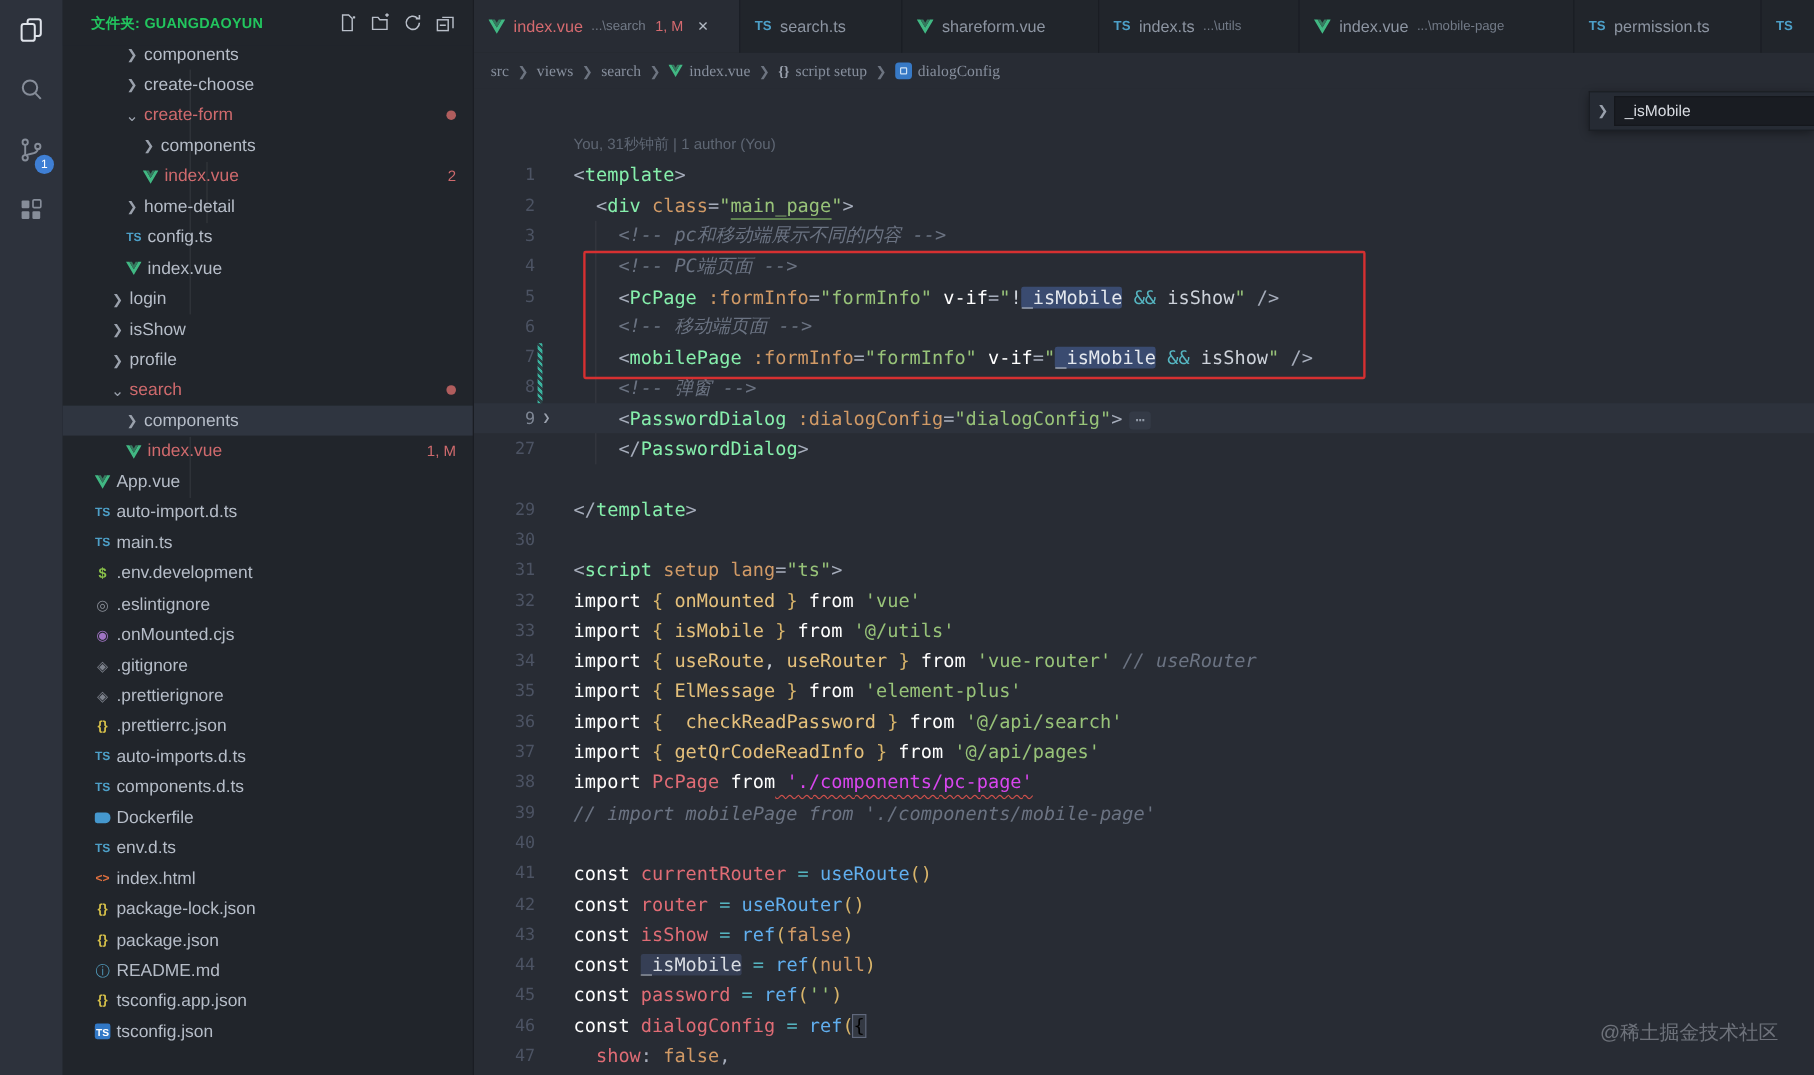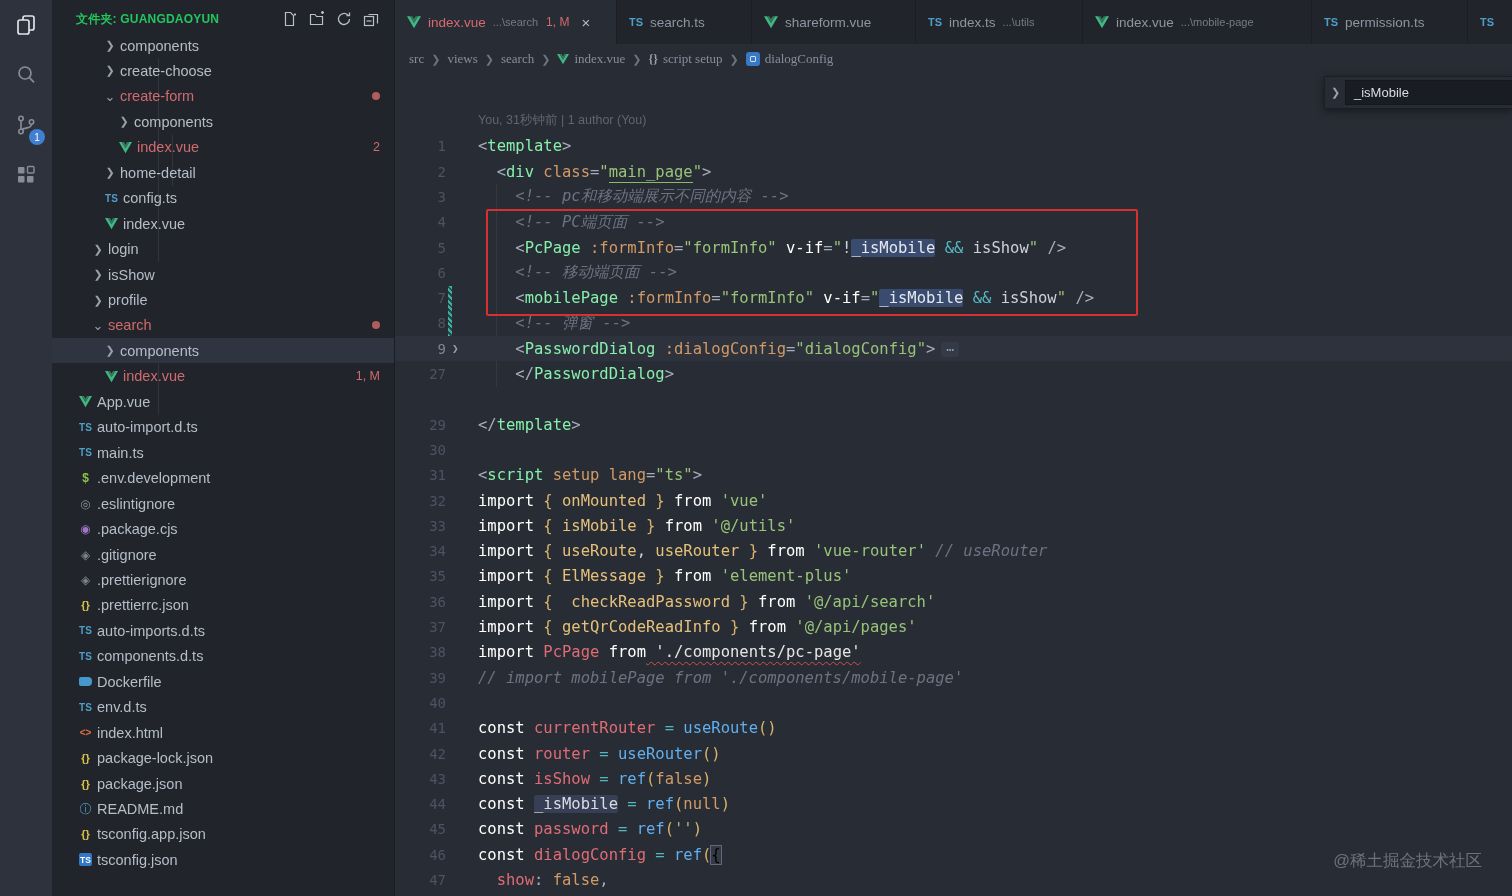--- a/index.html
+++ b/index.html
@@ -78,21 +78,21 @@
   .foldarrow{position:absolute;left:57px;color:#9aa1ad;font-size:11px;}
   .ltext{position:absolute;left:83px;}
   .tk-pun{color:#a6adbb}.tk-tag{color:#86efac}.tk-attr{color:#d19a66}.tk-str{color:#98c379}
   .tk-kw{color:#ffffff}.tk-fn{color:#61afef}.tk-id{color:#e5c07b}.tk-brc{color:#d8b46a}
   .tk-num{color:#d19a66}.tk-op{color:#56b6c2}.tk-var{color:#e06c75}.tk-fg{color:#cdd2da}
   .tk-cm{color:#6b7382;font-style:italic}
   .tk-sel{color:#e4e8ee;background:#3a4b70;border-radius:2px}
   .tk-wsel{color:#d8dce2;background:#363f55;border-radius:2px}
   .tk-brk{outline:1px solid #60687c;background:rgba(96,104,124,.22)}
   .tk-strlink{color:#98c379;border-bottom:1px solid #86bb68;padding-bottom:1px}
-  .tk-strerr{color:#e5e5e5;text-decoration:underline wavy #cf4f4a;text-decoration-thickness:1px;text-underline-offset:4px}
+  .tk-strerr{color:#d946ef;text-decoration:underline wavy #cf4f4a;text-decoration-thickness:1px;text-underline-offset:4px}
   .tk-fold{color:#9099a6;background:#343a46;border-radius:3px;padding:0 5px;margin-left:6px;font-size:13px}
   .annotation{position:absolute;left:83px;top:38px;color:#5e6673;font-size:12.5px;
               font-family:"Liberation Sans",sans-serif;}
   .gutter-mod{position:absolute;left:53px;width:4px;
               background:repeating-linear-gradient(45deg,rgba(62,201,176,.85) 0 2px,rgba(62,201,176,.15) 2px 4px);}
   .indent-guide{position:absolute;width:1px;background:rgba(255,255,255,.06);}
   .redbox{position:absolute;border:2px solid #d63031;border-radius:2px;z-index:6;}
 
   
   .findwidget{position:absolute;right:0;top:76px;width:188px;height:33px;background:#262b34;
@@ -266,21 +266,21 @@
       <div class="trow" style="top: 491.1px; padding-left: 24px;">
         <span class="ficon">
           <span class="i-esl">◎</span>
         </span>
         <span class="lbl">.eslintignore</span>
       </div>
       <div class="trow" style="top: 516.55px; padding-left: 24px;">
         <span class="ficon">
           <span class="i-eslp">◉</span>
         </span>
-        <span class="lbl">.package.cjs</span>
+        <span class="lbl">.onMounted.cjs</span>
       </div>
       <div class="trow" style="top: 542px; padding-left: 24px;">
         <span class="ficon">
           <span class="i-dia">◈</span>
         </span>
         <span class="lbl">.gitignore</span>
       </div>
       <div class="trow" style="top: 567.45px; padding-left: 24px;">
         <span class="ficon">
           <span class="i-dia">◈</span>

